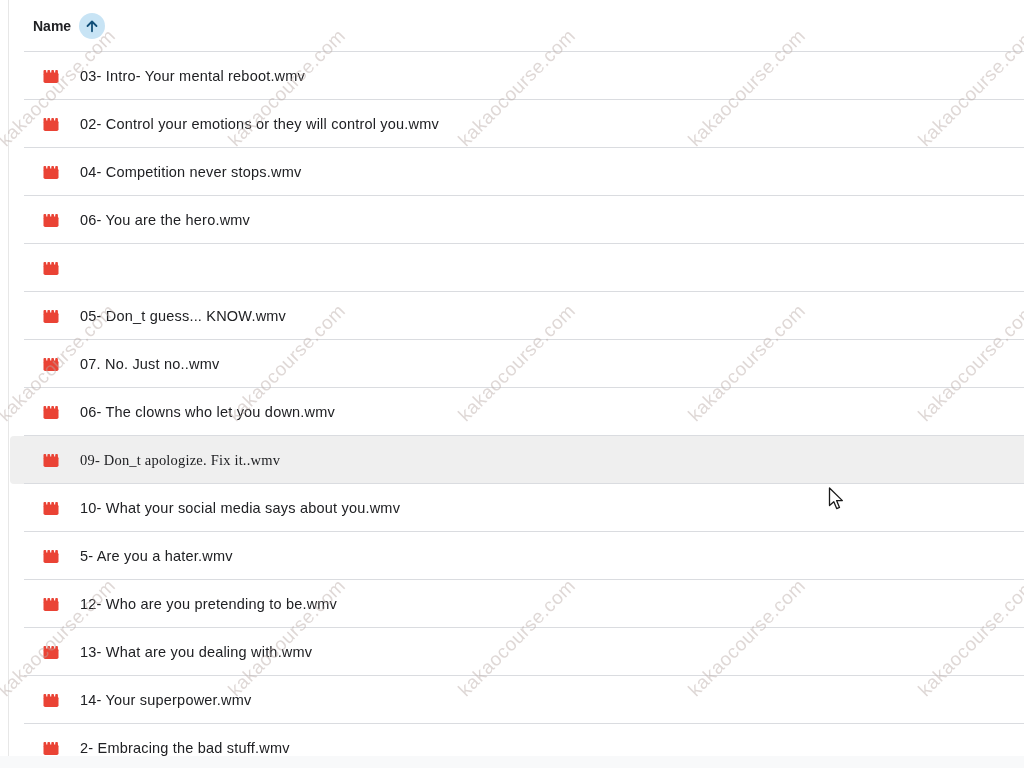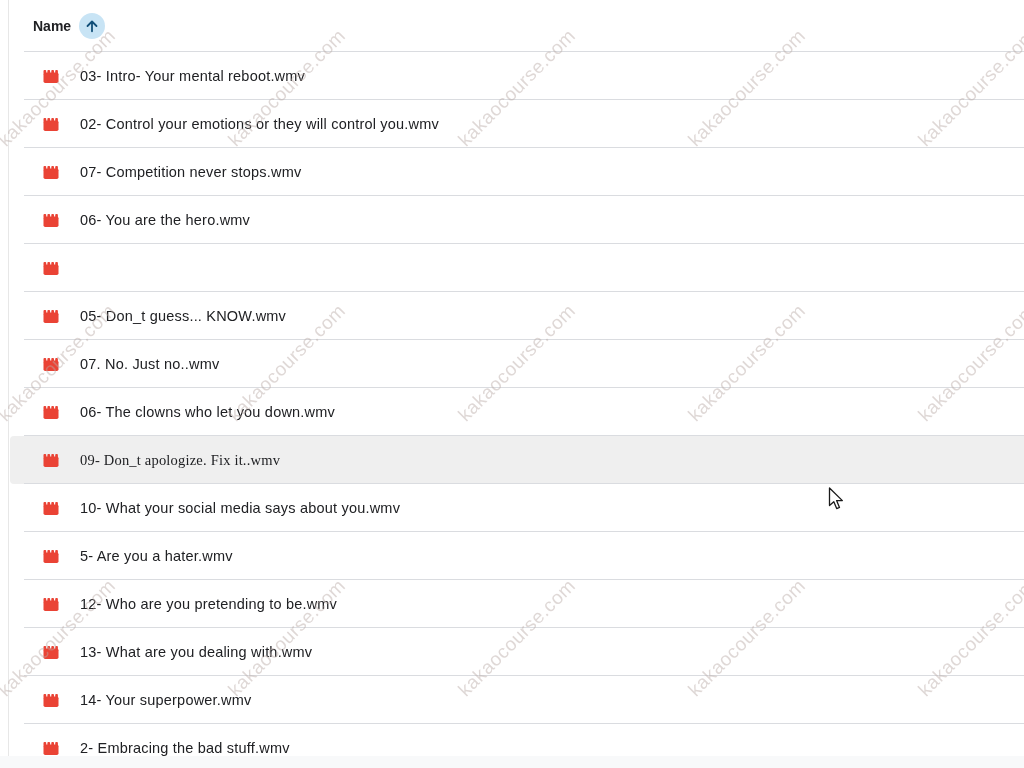--- a/index.html
+++ b/index.html
@@ -113,21 +113,21 @@
   <div class="file-row">
     <span class="file-icon">
       <svg width="18" height="18" viewBox="0 0 18 18">
         <rect x="1.5" y="5.5" width="15" height="10.5" rx="1.7" fill="currentColor"></rect>
         <rect x="1.5" y="3" width="2.7" height="4" rx="0.9" fill="currentColor"></rect>
         <rect x="5.4" y="3" width="2.7" height="4" rx="0.9" fill="currentColor"></rect>
         <rect x="9.3" y="3" width="2.7" height="4" rx="0.9" fill="currentColor"></rect>
         <rect x="13.2" y="3" width="2.7" height="4" rx="0.9" fill="currentColor"></rect>
       </svg>
     </span>
-    <span class="file-name">07- Competition never stops.wmv</span>
+    <span class="file-name">04- Competition never stops.wmv</span>
   </div>
 
   <div class="file-row">
     <span class="file-icon">
       <svg width="18" height="18" viewBox="0 0 18 18">
         <rect x="1.5" y="5.5" width="15" height="10.5" rx="1.7" fill="currentColor"></rect>
         <rect x="1.5" y="3" width="2.7" height="4" rx="0.9" fill="currentColor"></rect>
         <rect x="5.4" y="3" width="2.7" height="4" rx="0.9" fill="currentColor"></rect>
         <rect x="9.3" y="3" width="2.7" height="4" rx="0.9" fill="currentColor"></rect>
         <rect x="13.2" y="3" width="2.7" height="4" rx="0.9" fill="currentColor"></rect>

